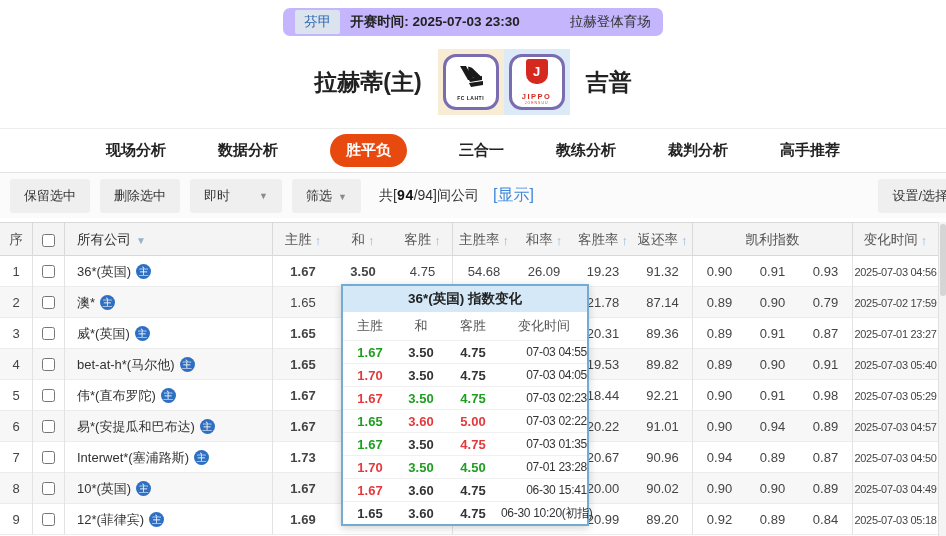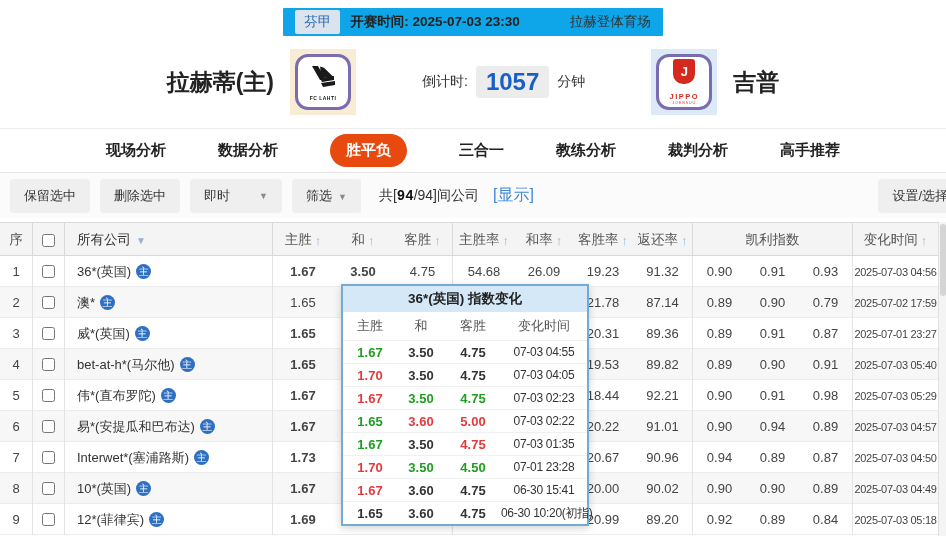--- a/index.html
+++ b/index.html
@@ -2,21 +2,21 @@
 <html><head>
 <meta charset="utf-8">
 <style>
   * { margin:0; padding:0; box-sizing:border-box; }
   html,body { background:#fff; }
   body { font-family:"Liberation Sans","DejaVu Sans",sans-serif; color:#333; }
   .page { position:relative; width:946px; height:536px; overflow:hidden; background:#fff; }
 
   
   .topbar { height:36px; padding-top:8px; display:flex; justify-content:center; }
-  .topbar-strip { display:inline-flex; align-items:center; gap:10px; background:#0ea5e9; border-radius:1px; height:28px; padding:0 12px; font-size:13.5px; }
+  .topbar-strip { display:inline-flex; align-items:center; gap:10px; background:#c4b5fd; border-radius:7px; height:28px; padding:0 12px; font-size:13.5px; }
   .league-badge { background:#dbe4ee; color:#2b66ad; padding:3px 9px; border-radius:2px; font-size:13.5px; }
   .kickoff { font-weight:bold; color:#222; }
   .venue { color:#333;margin-left:40px; }
 
   
   .match-header { height:92px; display:flex; align-items:center; justify-content:center; }
   .home-name { font-size:23px; font-weight:bold; color:#222; margin-right:16px; }
   .away-name { font-size:23px; font-weight:bold; color:#222; margin-left:16px; }
   .logo-box { width:66px; height:66px; display:flex; align-items:center; justify-content:center; }
   .logo-box.home { background:#f8ecd4; }
@@ -69,21 +69,21 @@
   input[type=checkbox] { width:13px; height:13px; accent-color:#fff; }
 
   
   .popup { position:absolute; left:341px; top:284px; width:248px; background:#fff; border:2px solid #74abd1; box-shadow:0 2px 8px rgba(0,0,0,.18); z-index:5; }
   .popup-title { height:26px; line-height:26px; background:#d4e8f7; text-align:center; font-weight:bold; font-size:13.5px; color:#222; }
   .pgrid { display:grid; grid-template-columns:54px 48px 56px 86px; align-items:center; }
   .phead { height:28px; font-size:13px; color:#555; }
   .phead .pc { text-align:center; }
   .prow { height:23px; font-size:13px; border-top:1px solid #f0f0f0; }
   .prow .pc { text-align:center; font-weight:bold; }
-  .prow .pt { font-size:12px; letter-spacing:-0.3px; color:#333; text-align:center; font-weight:normal; white-space:nowrap; }
+  .prow .pt { font-size:12px; letter-spacing:-0.3px; color:#333; text-align:right; font-weight:normal; white-space:nowrap; }
 
   
   .sbar { position:absolute; right:0; top:222px; width:8px; height:314px; background:#f4f4f4; border-left:1px solid #e0e0e0; }
   .sthumb { position:absolute; left:1px; top:2px; width:6px; height:72px; background:#d5d5d5; border-radius:3px; }
 </style>
 </head>
 <body>
 
 <div class="page">
 
@@ -101,25 +101,20 @@
       <div class="logo-inner">
         <svg width="30" height="30" viewBox="0 0 30 30">
           <polygon points="4,2 10,2 18,16 12,16" fill="#1a1a1a"></polygon>
           <polygon points="10,4 14,4 26,10 14,14" fill="#1a1a1a" transform="rotate(18 16 10)"></polygon>
           <polygon points="12,14 26,12 26,16 14,18" fill="#1a1a1a"></polygon>
           <polygon points="13,19 27,17 27,21 15,23" fill="#1a1a1a"></polygon>
         </svg>
         <div class="lahti-text">FC LAHTI</div>
       </div>
     </div>
-    <div class="countdown">
-      <span>倒计时:</span>
-      <span class="cd-box"><span class="cd-val">1057</span></span>
-      <span>分钟</span>
-    </div>
     <div class="logo-box away">
       <div class="logo-inner">
         <div class="jippo-shield">
             <span>J</span>
           </div>
         <div class="jippo-text">JIPPO</div>
         <div class="jippo-sub">JOENSUU</div>
       </div>
     </div>
     <div class="away-name">吉普</div>

